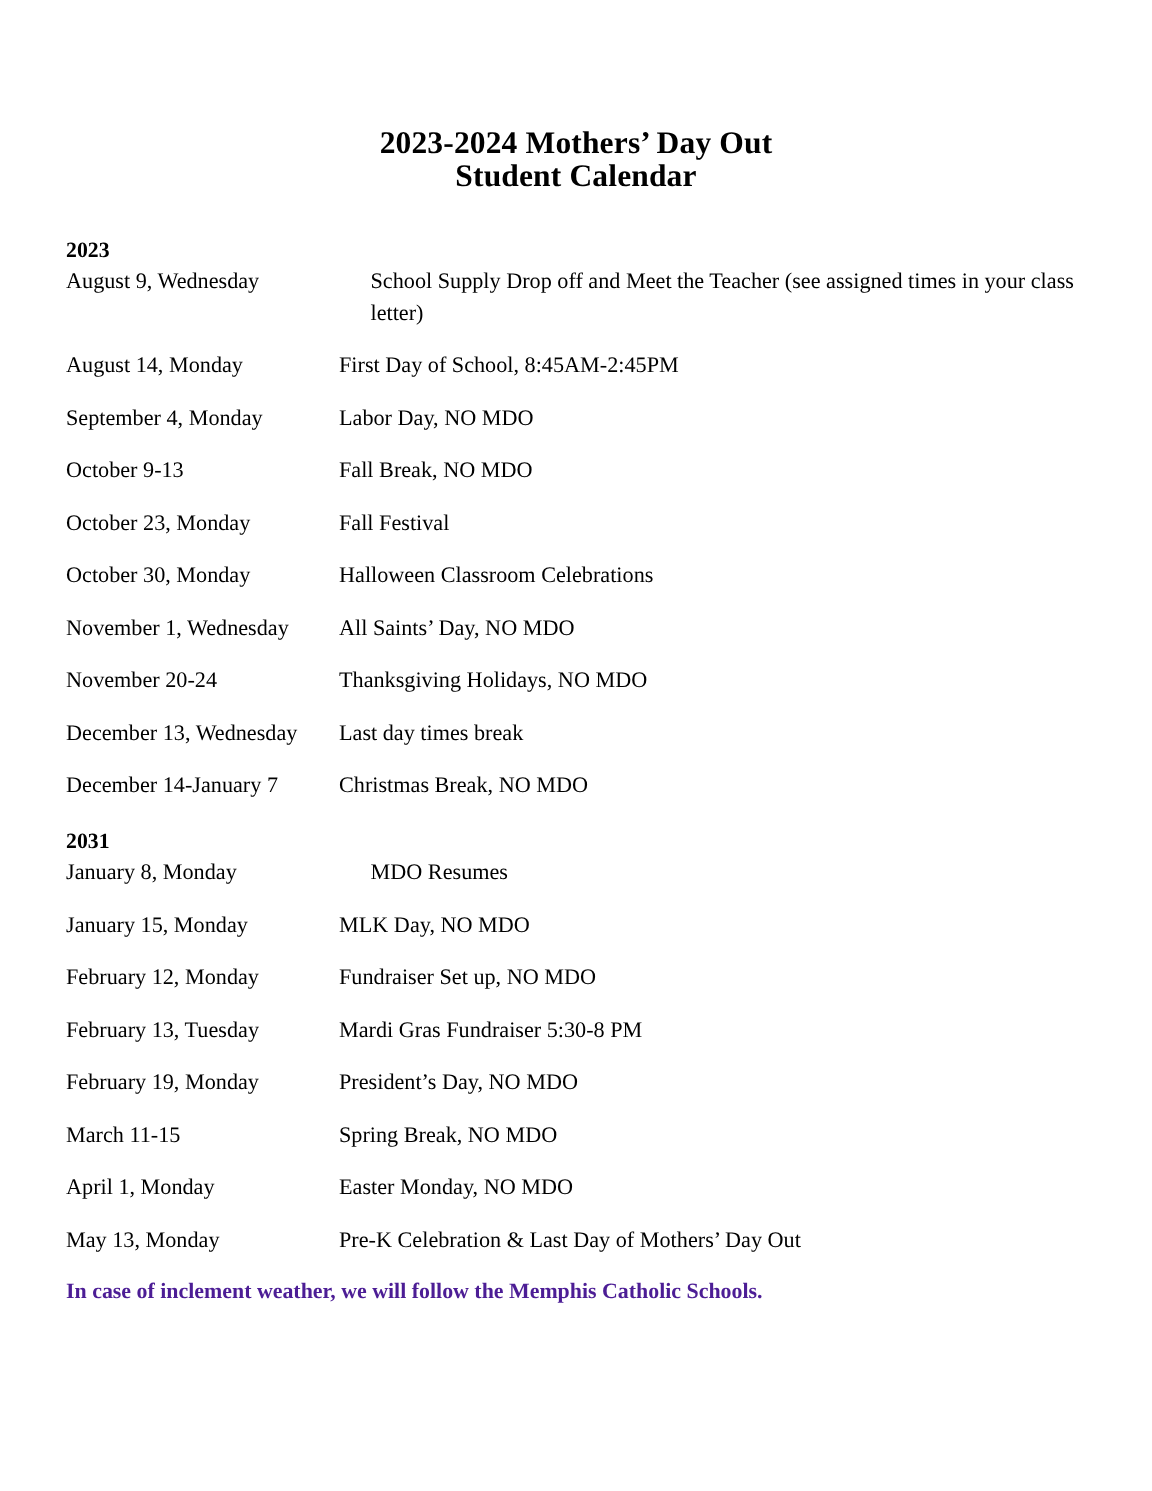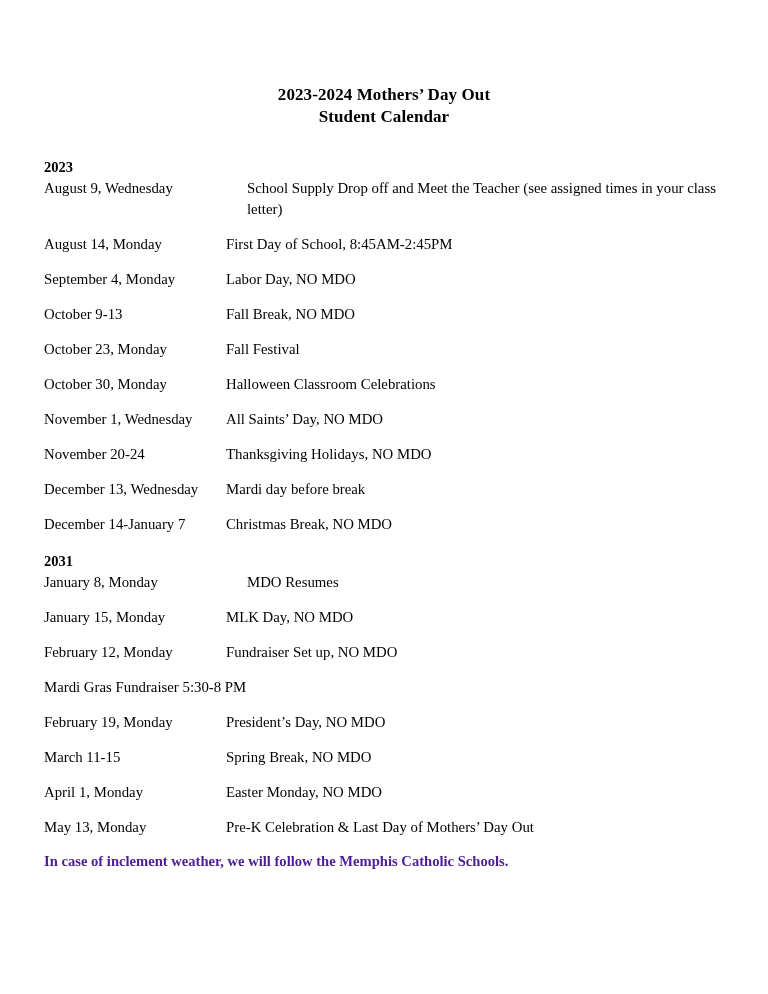--- a/index.html
+++ b/index.html
@@ -24,21 +24,21 @@
   }
 
   
   .doc-title {
     position: absolute;
     top: 84px;
     left: 0;
     width: 768px;
     text-align: center;
     font-weight: bold;
-    font-size: 17px;
+    font-size: 21px;
     line-height: 22px;
     letter-spacing: 0.1px;
   }
   .doc-title .title-line {
     display: block;
     white-space: nowrap;
   }
 
   
   .calendar {
@@ -136,21 +136,21 @@
       <li class="entry">
         <span class="entry-date">November 1, Wednesday</span>
         <span class="entry-desc">All Saints’ Day, NO MDO</span>
       </li>
       <li class="entry">
         <span class="entry-date">November 20-24</span>
         <span class="entry-desc">Thanksgiving Holidays, NO MDO</span>
       </li>
       <li class="entry">
         <span class="entry-date">December 13, Wednesday</span>
-        <span class="entry-desc">Mardi day before break</span>
+        <span class="entry-desc">Last day times break</span>
       </li>
       <li class="entry">
         <span class="entry-date">December 14-January 7</span>
         <span class="entry-desc">Christmas Break, NO MDO</span>
       </li>
     </ul>
 
     <div class="year-heading second">2031</div>
     <ul class="entry-list">
       <li class="entry">
@@ -159,20 +159,21 @@
       </li>
       <li class="entry">
         <span class="entry-date">January 15, Monday</span>
         <span class="entry-desc">MLK Day, NO MDO</span>
       </li>
       <li class="entry">
         <span class="entry-date">February 12, Monday</span>
         <span class="entry-desc">Fundraiser Set up, NO MDO</span>
       </li>
       <li class="entry">
+        <span class="entry-date">February 13, Tuesday</span>
         <span class="entry-desc">Mardi Gras Fundraiser 5:30-8 PM</span>
       </li>
       <li class="entry">
         <span class="entry-date">February 19, Monday</span>
         <span class="entry-desc">President’s Day, NO MDO</span>
       </li>
       <li class="entry">
         <span class="entry-date">March 11-15</span>
         <span class="entry-desc">Spring Break, NO MDO</span>
       </li>

